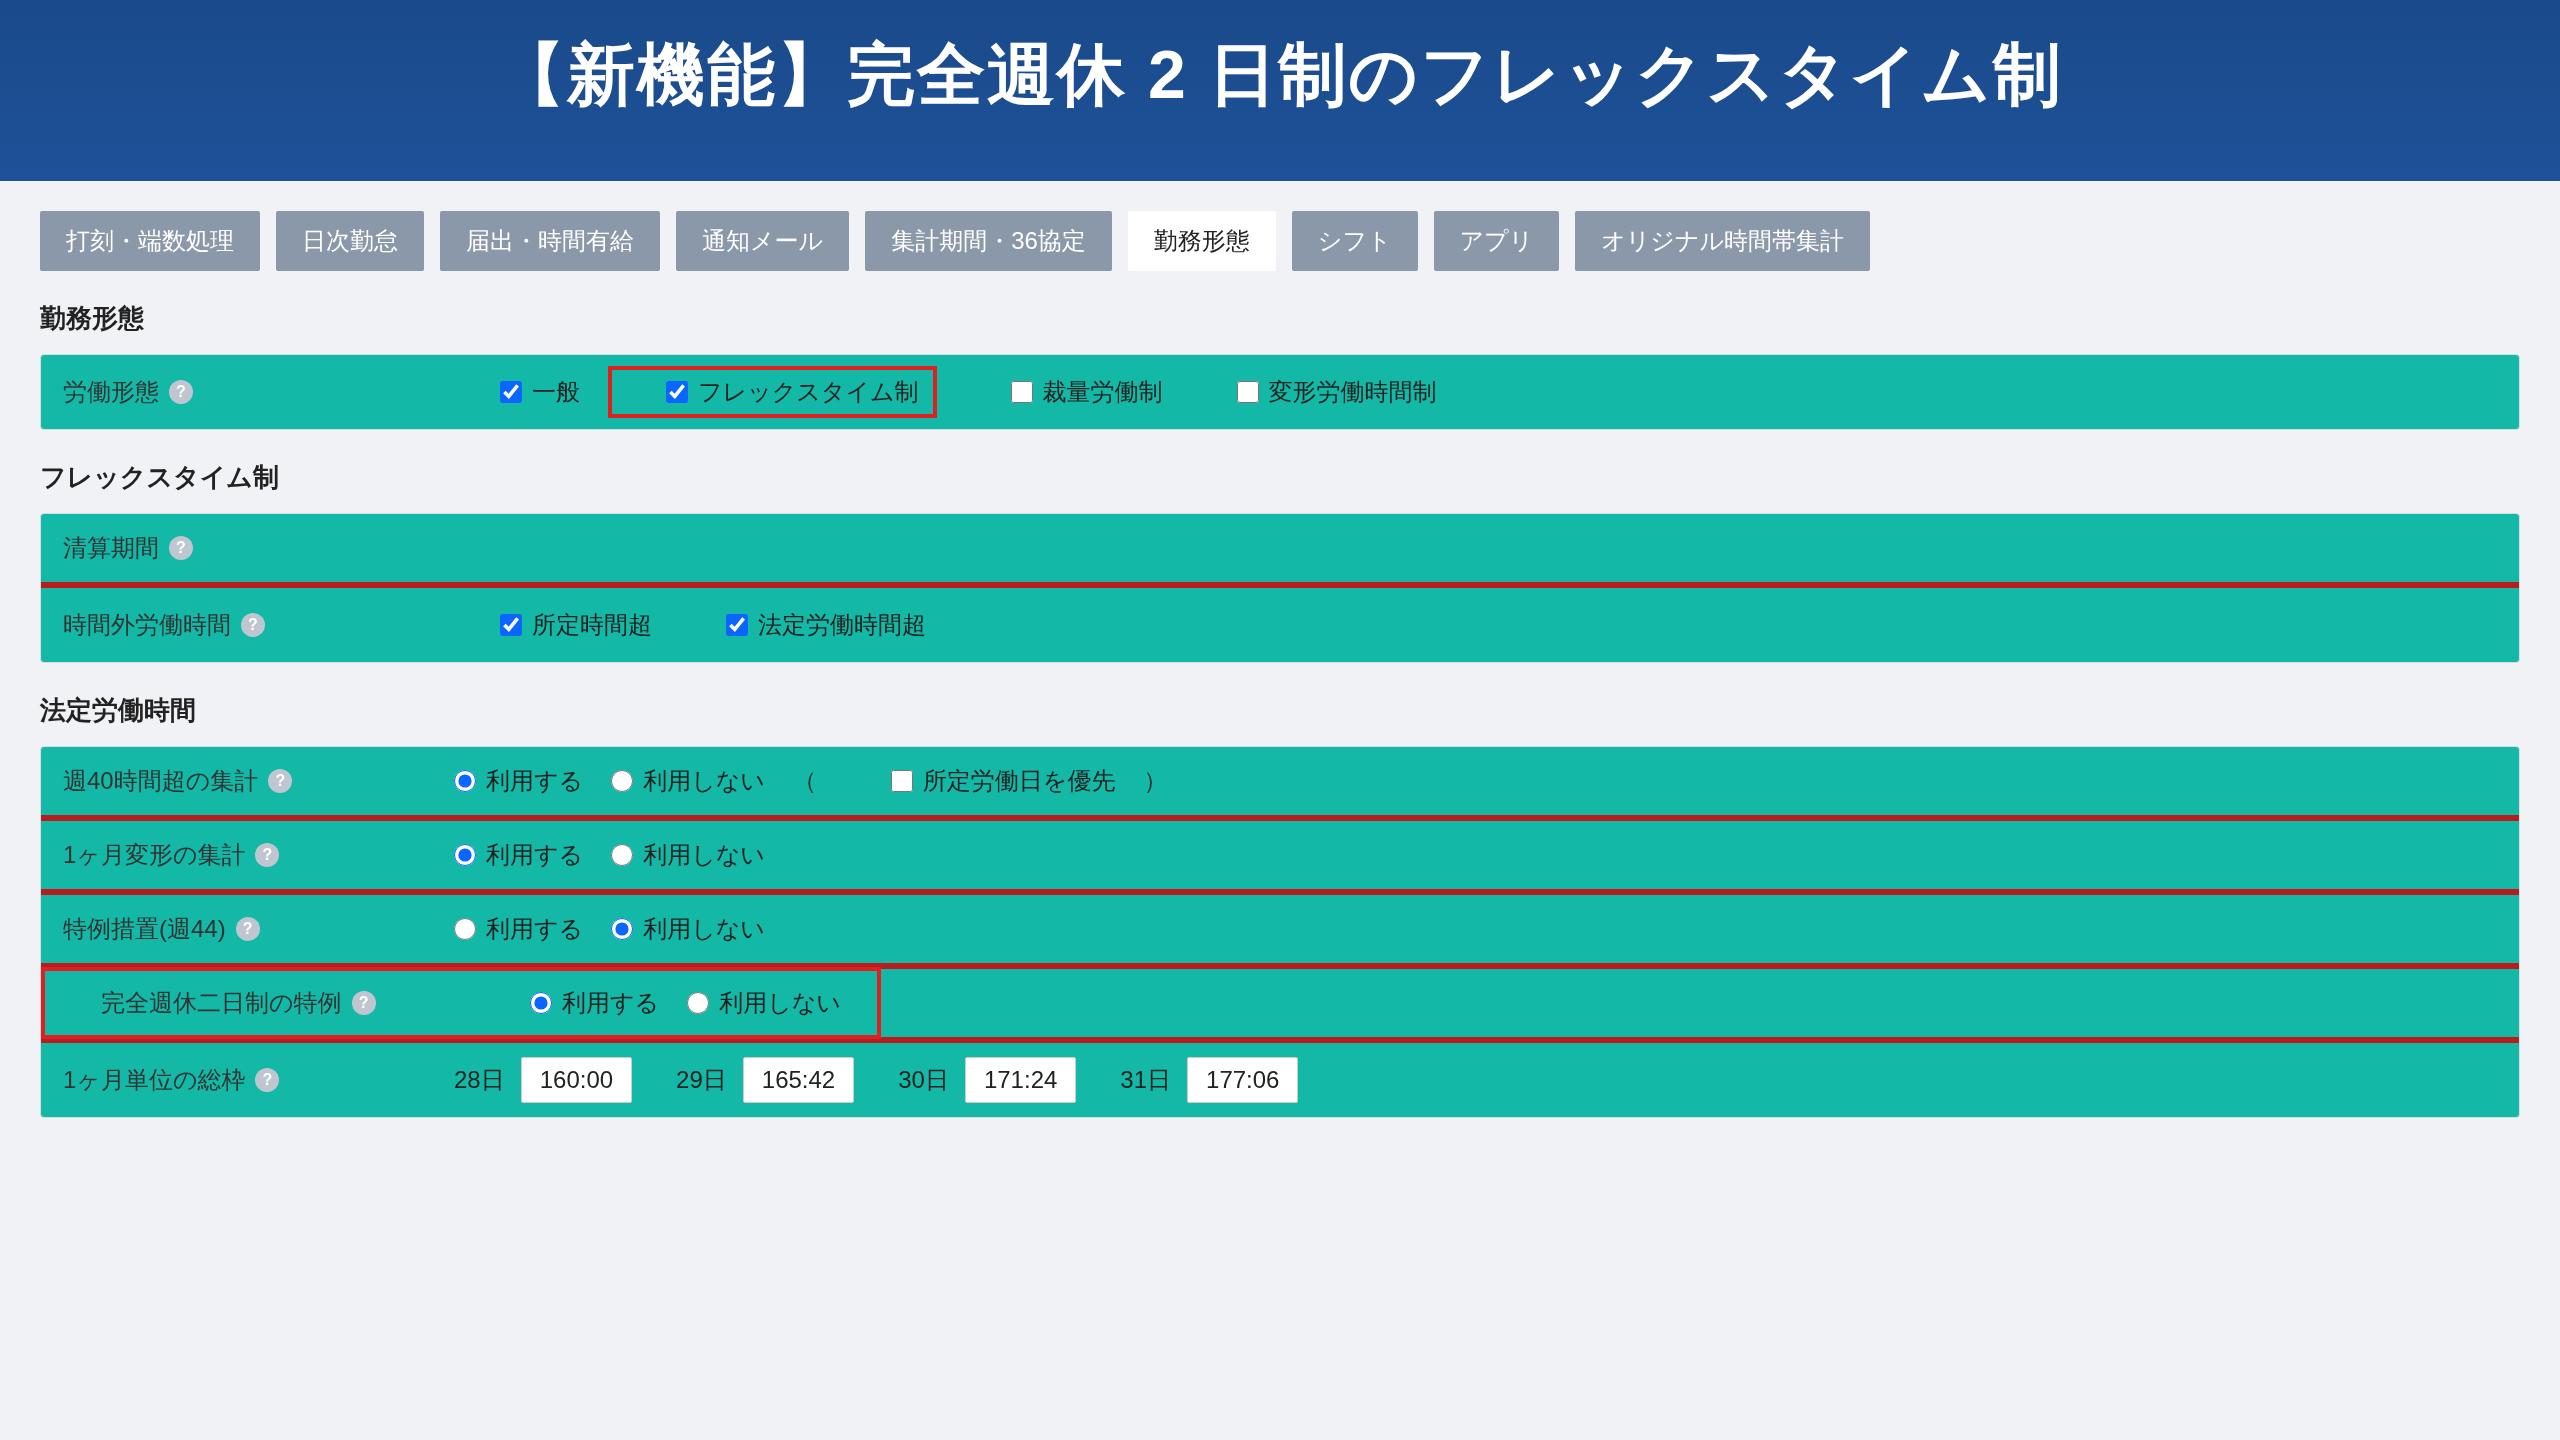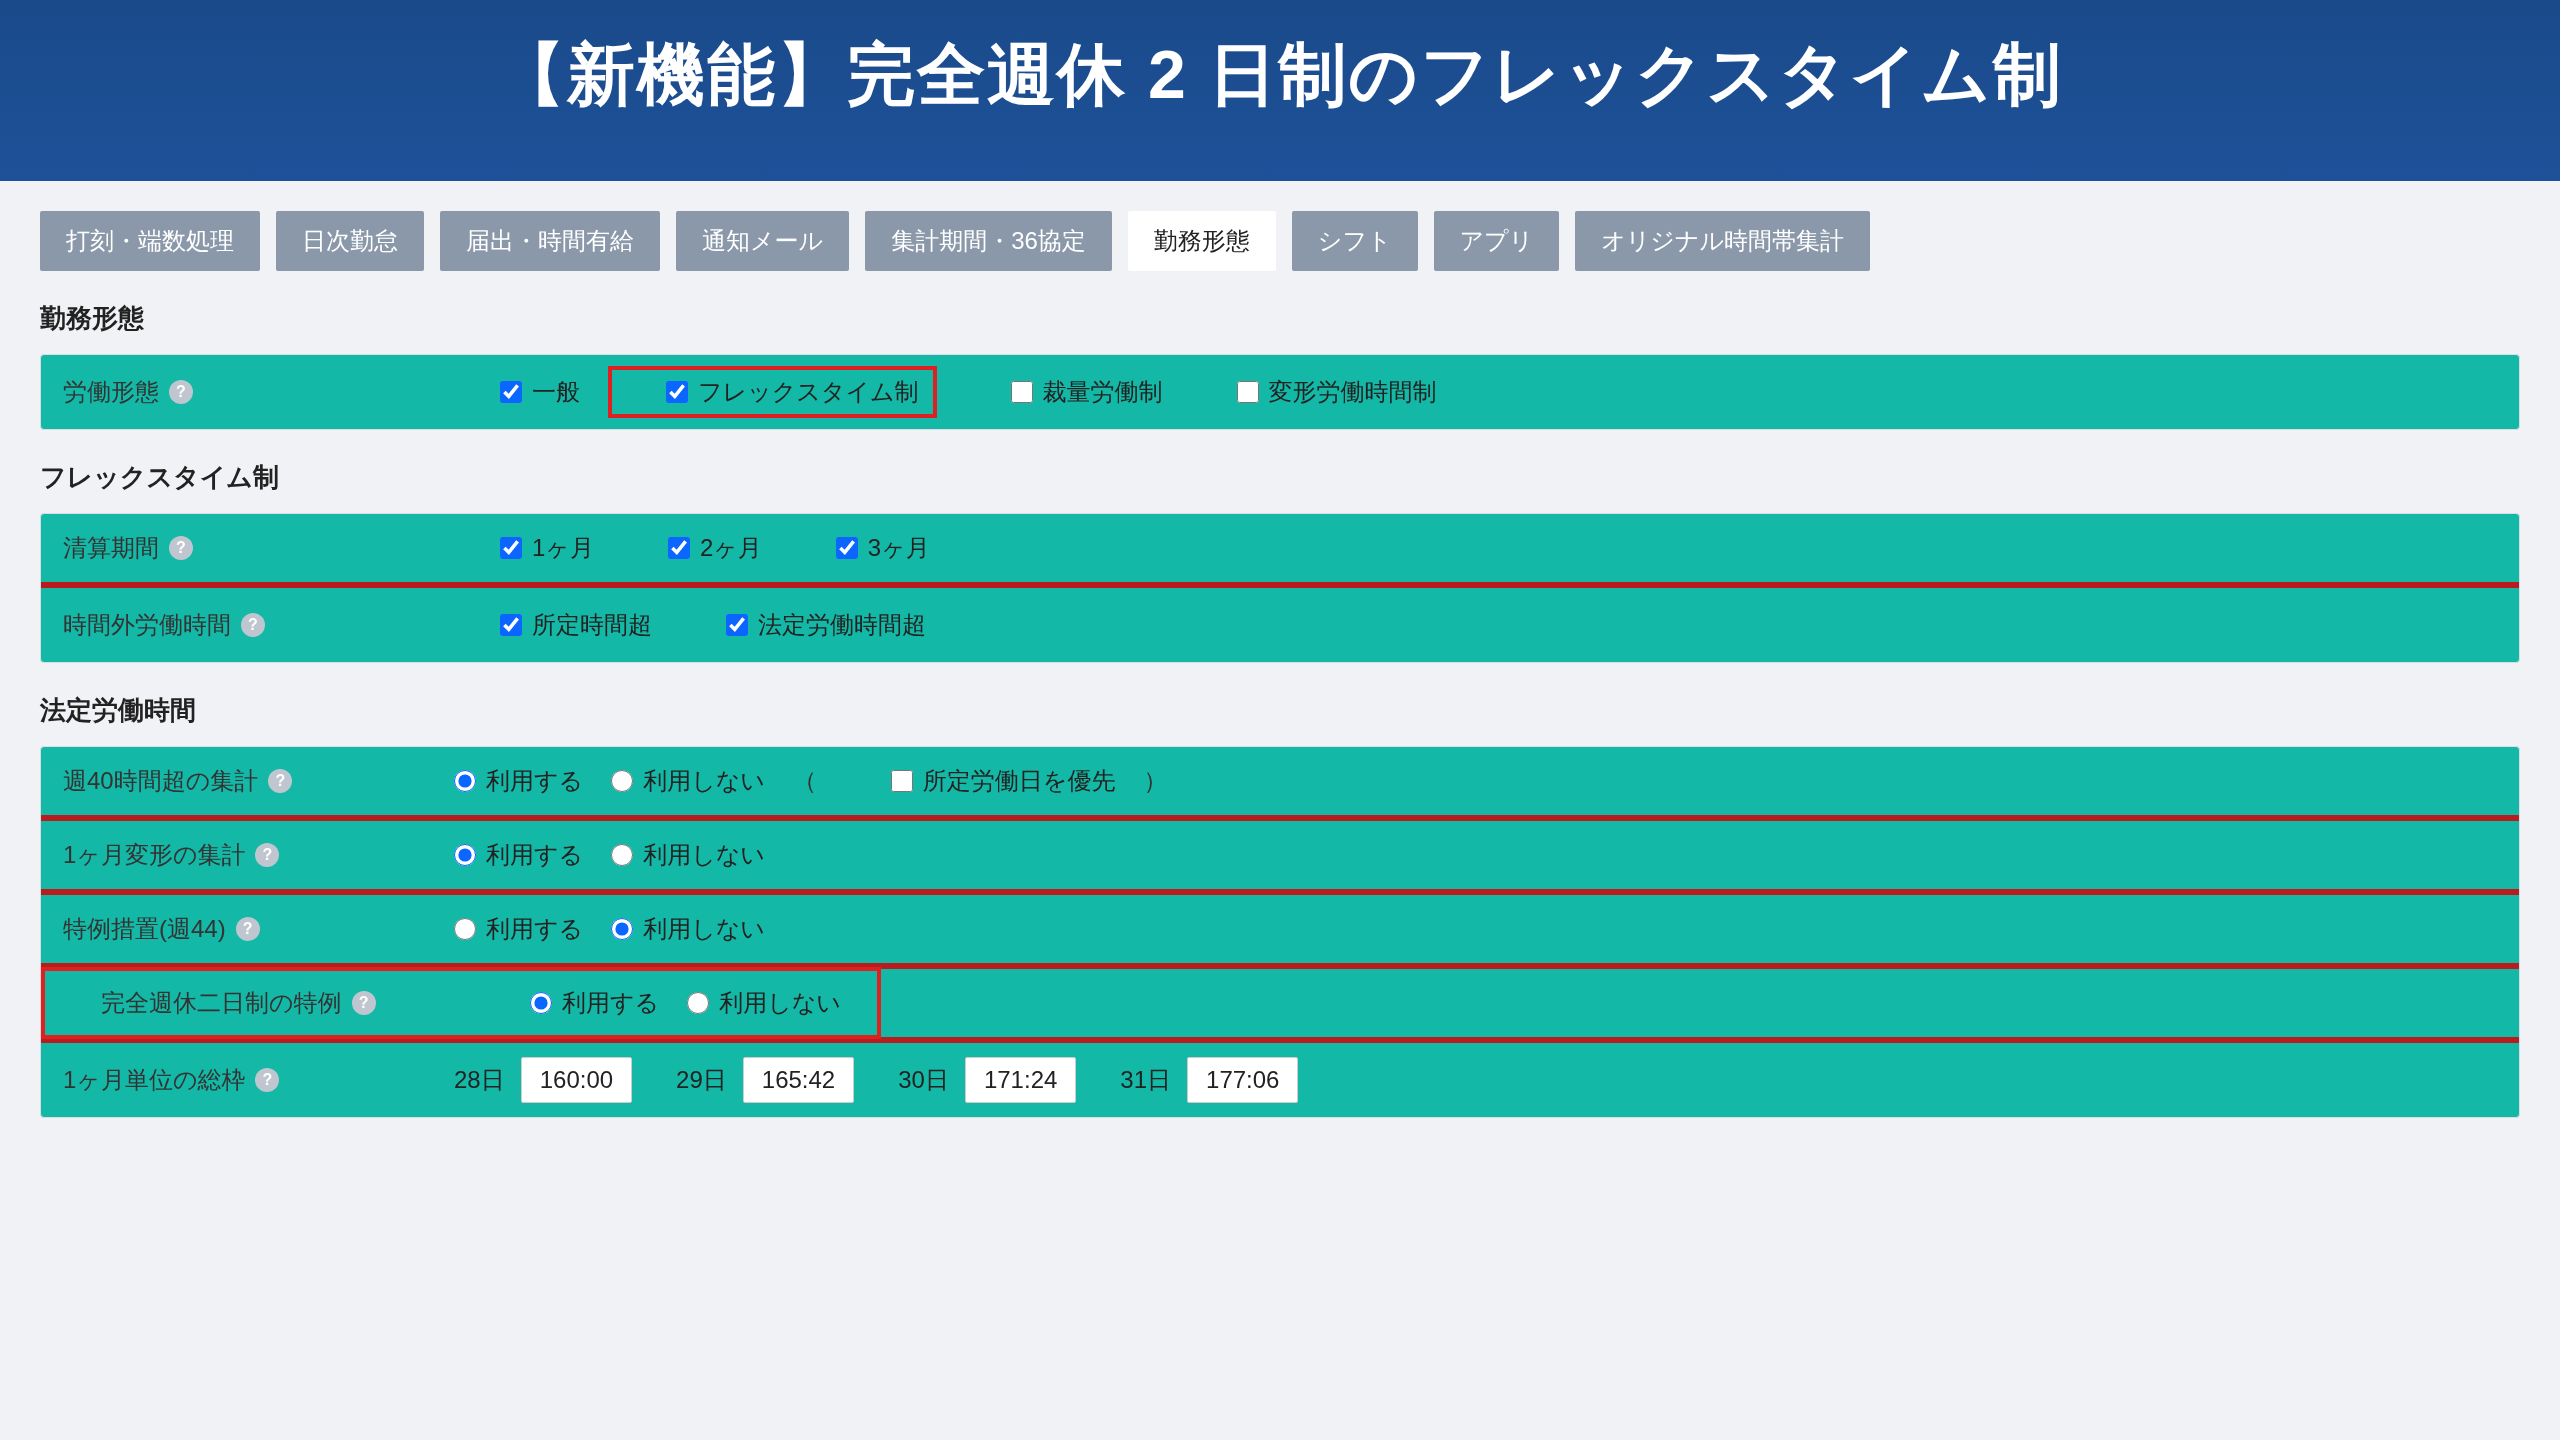--- a/index.html
+++ b/index.html
@@ -91,34 +91,20 @@
     </div>
   </div>
 
   <div class="section-title">フレックスタイム制</div>
   <div class="panel">
     <div class="row">
       <div class="row-label">
         <span>清算期間</span>
         <span class="help-icon">?</span>
       </div>
-      <div class="row-body">
-        <label class="check">
-            <input type="checkbox" checked="" style="">
-            <span>1ヶ月</span>
-          </label>
-        <label class="check">
-            <input type="checkbox" checked="" style="">
-            <span>2ヶ月</span>
-          </label>
-        <label class="check">
-            <input type="checkbox" checked="" style="">
-            <span>3ヶ月</span>
-          </label>
-      </div>
     </div>
     <div class="row">
       <div class="row-label">
         <span>時間外労働時間</span>
         <span class="help-icon">?</span>
       </div>
       <div class="row-body">
         <label class="check">
             <input type="checkbox" checked="" style="">
             <span>所定時間超</span>

